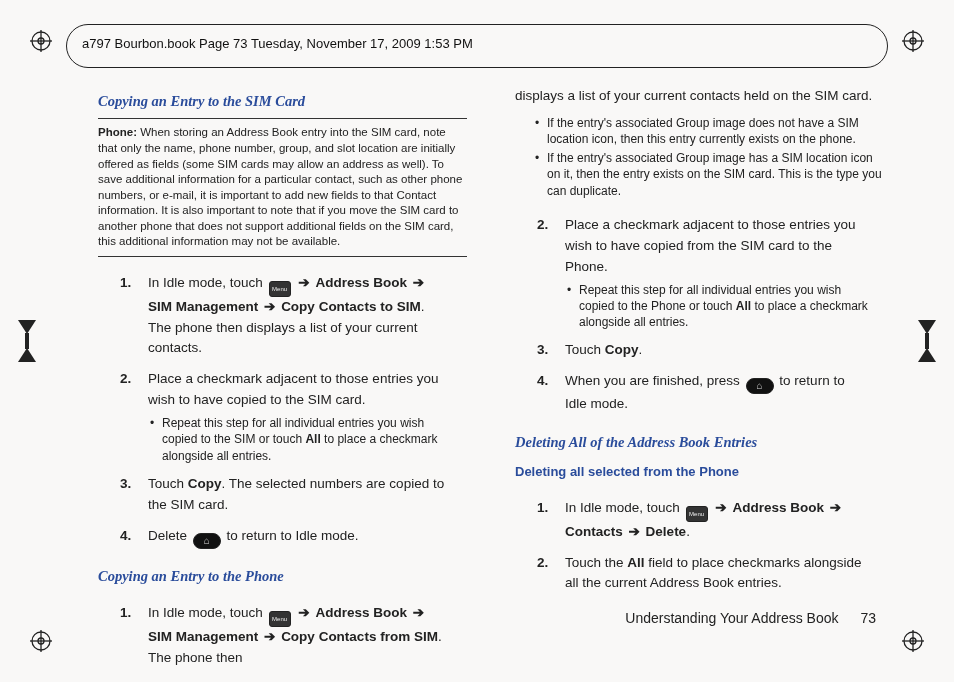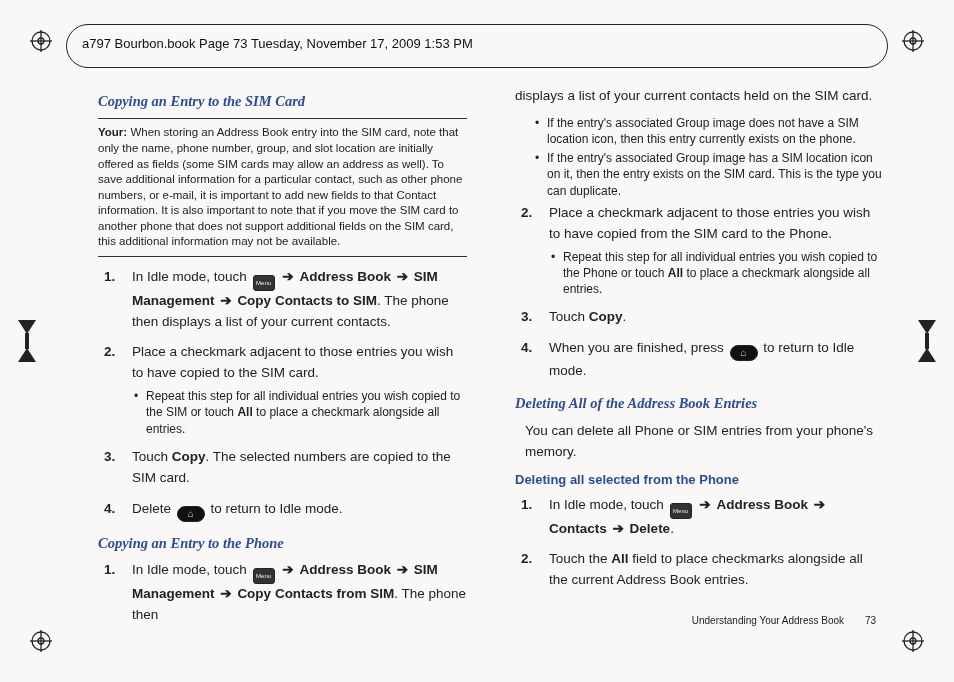--- a/index.html
+++ b/index.html
@@ -86,21 +86,21 @@
     border-bottom: 1px solid #333;
     padding: 6px 0;
     font-size: 11.5px;
     line-height: 1.35;
     margin: 6px 0 10px;
   }
   .note-box .note-label { font-weight: bold; }
   ol.steps {
     list-style: none;
     padding: 0;
-    margin: 0;
+    margin: 16px;
     counter-reset: step;
   }
   ol.steps > li {
     counter-increment: step;
     position: relative;
     padding-left: 34px;
     margin: 4px 0 10px;
   }
   ol.steps > li::before {
     content: counter(step) ".";
@@ -153,21 +153,21 @@
   }
   .arrow {
     font-weight: bold;
     margin: 0 2px;
   }
   .para { margin: 4px 0 8px; }
   .footer {
     position: absolute;
     right: 78px;
     bottom: 56px;
-    font-size: 10px;
+    font-size: 14px;
     color: #222;
   }
   .footer .pn { margin-left: 18px; }
 </style>
 </head>
 <body>
 
 <div class="sheet">
 
   <span class="corner-icon tl-icon">
@@ -231,21 +231,21 @@
 
   <div class="header-bar"></div>
   <div class="header-text">a797 Bourbon.book  Page 73  Tuesday, November 17, 2009  1:53 PM</div>
 
   <div class="page-body">
 
     <div class="col">
       <h3 class="subhead">Copying an Entry to the SIM Card</h3>
 
       <div class="note-box">
-        <span class="note-label">Your:</span>
+        <span class="note-label">Phone:</span>
         <span>When storing an Address Book entry into the SIM card, note that only the name, phone number, group, and slot location are initially offered as fields (some SIM cards may allow an address as well). To save additional information for a particular contact, such as other phone numbers, or e-mail, it is important to add new fields to that Contact information. It is also important to note that if you move the SIM card to another phone that does not support additional fields on the SIM card, this additional information may not be available.</span>
       </div>
 
       <ol class="steps">
         <li>
           <span>In Idle mode, touch </span>
           <span class="icon-menu">Menu</span>
           <span class="arrow">➔</span>
           <span class="b">Address Book</span>
           <span class="arrow">➔</span>
@@ -306,21 +306,20 @@
           <span>Touch </span><span class="b">Copy</span><span>.</span>
         </li>
         <li>
           <span>When you are finished, press </span>
           <span class="icon-phone">⌂</span>
           <span> to return to Idle mode.</span>
         </li>
       </ol>
 
       <h3 class="subhead">Deleting All of the Address Book Entries</h3>
-      <div class="para" style="margin-left:10px;">You can delete all Phone or SIM entries from your phone's memory.</div>
 
       <h4 class="subsub">Deleting all selected from the Phone</h4>
       <ol class="steps">
         <li>
           <span>In Idle mode, touch </span>
           <span class="icon-menu">Menu</span>
           <span class="arrow">➔</span>
           <span class="b">Address Book</span>
           <span class="arrow">➔</span>
           <span class="b">Contacts</span>

